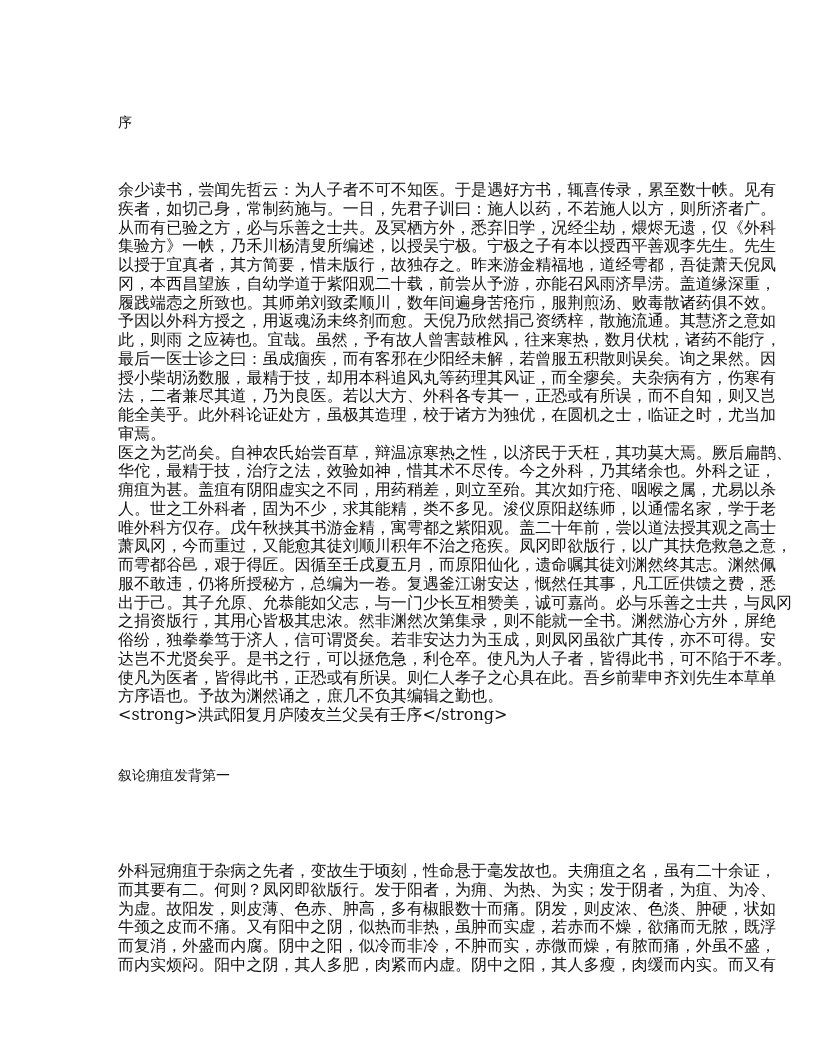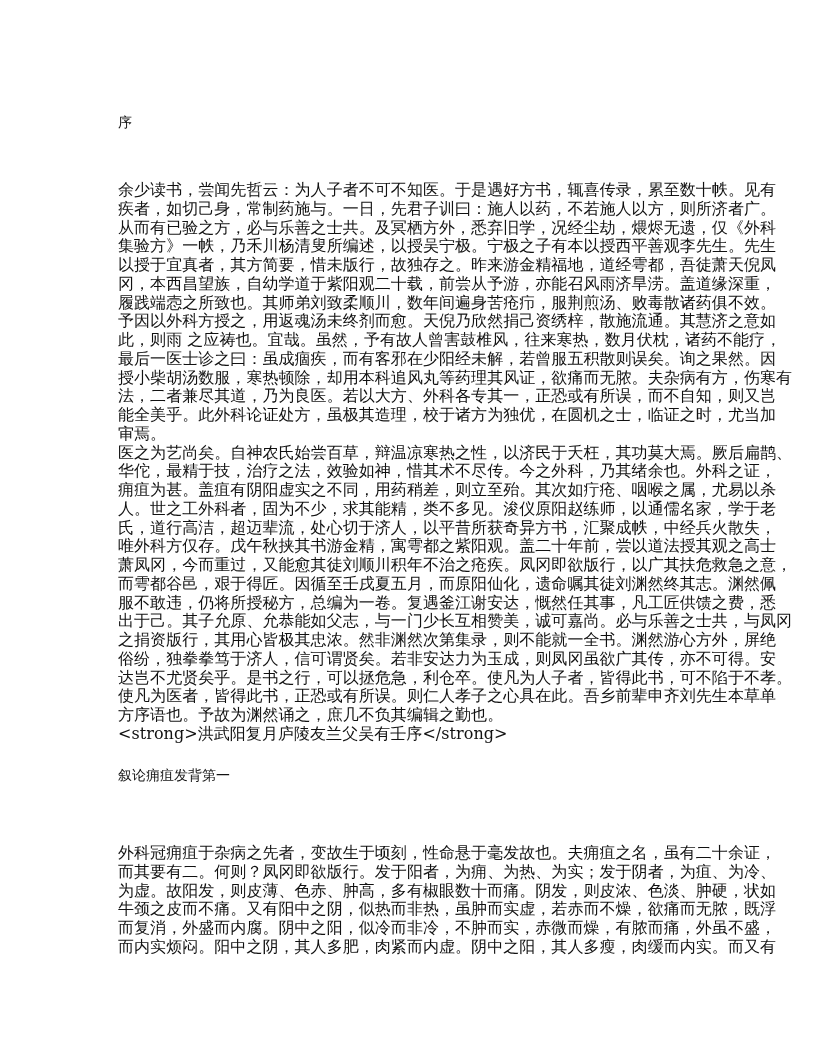--- a/index.html
+++ b/index.html
@@ -27,45 +27,44 @@
     <span class="line">余少读书，尝闻先哲云：为人子者不可不知医。于是遇好方书，辄喜传录，累至数十帙。见有</span>
     <span class="line">疾者，如切己身，常制药施与。一日，先君子训曰：施人以药，不若施人以方，则所济者广。</span>
     <span class="line">从而有已验之方，必与乐善之士共。及冥栖方外，悉弃旧学，况经尘劫，煨烬无遗，仅《外科</span>
     <span class="line">集验方》一帙，乃禾川杨清叟所编述，以授吴宁极。宁极之子有本以授西平善观李先生。先生</span>
     <span class="line">以授于宜真者，其方简要，惜未版行，故独存之。昨来游金精福地，道经雩都，吾徒萧天倪凤</span>
     <span class="line">冈，本西昌望族，自幼学道于紫阳观二十载，前尝从予游，亦能召风雨济旱涝。盖道缘深重，</span>
     <span class="line">履践端悫之所致也。其师弟刘致柔顺川，数年间遍身苦疮疖，服荆煎汤、败毒散诸药俱不效。</span>
     <span class="line">予因以外科方授之，用返魂汤未终剂而愈。天倪乃欣然捐己资绣梓，散施流通。其慧济之意如</span>
     <span class="line">此，则雨 之应祷也。宜哉。虽然，予有故人曾害鼓椎风，往来寒热，数月伏枕，诸药不能疗，</span>
     <span class="line">最后一医士诊之曰：虽成痼疾，而有客邪在少阳经未解，若曾服五积散则误矣。询之果然。因</span>
-    <span class="line">授小柴胡汤数服，寒热顿除，却用本科追风丸等药理其风证，欲痛而无脓。夫杂病有方，伤寒有</span>
+    <span class="line">授小柴胡汤数服，最精于技，却用本科追风丸等药理其风证，而全瘳矣。夫杂病有方，伤寒有</span>
     <span class="line">法，二者兼尽其道，乃为良医。若以大方、外科各专其一，正恐或有所误，而不自知，则又岂</span>
     <span class="line">能全美乎。此外科论证处方，虽极其造理，校于诸方为独优，在圆机之士，临证之时，尤当加</span>
     <span class="line">审焉。</span>
     <span class="line">医之为艺尚矣。自神农氏始尝百草，辩温凉寒热之性，以济民于夭枉，其功莫大焉。厥后扁鹊、</span>
     <span class="line">华佗，最精于技，治疗之法，效验如神，惜其术不尽传。今之外科，乃其绪余也。外科之证，</span>
     <span class="line">痈疽为甚。盖疽有阴阳虚实之不同，用药稍差，则立至殆。其次如疔疮、咽喉之属，尤易以杀</span>
     <span class="line">人。世之工外科者，固为不少，求其能精，类不多见。浚仪原阳赵练师，以通儒名家，学于老</span>
-    <span class="line">氏，道行高洁，超迈辈流，处心切于济人，以平昔所获奇异方书，汇聚成帙，中经兵火散失，</span>
     <span class="line">唯外科方仅存。戊午秋挟其书游金精，寓雩都之紫阳观。盖二十年前，尝以道法授其观之高士</span>
     <span class="line">萧凤冈，今而重过，又能愈其徒刘顺川积年不治之疮疾。凤冈即欲版行，以广其扶危救急之意，</span>
     <span class="line">而雩都谷邑，艰于得匠。因循至壬戌夏五月，而原阳仙化，遗命嘱其徒刘渊然终其志。渊然佩</span>
     <span class="line">服不敢违，仍将所授秘方，总编为一卷。复遇釜江谢安达，慨然任其事，凡工匠供馈之费，悉</span>
     <span class="line">出于己。其子允原、允恭能如父志，与一门少长互相赞美，诚可嘉尚。必与乐善之士共，与凤冈</span>
     <span class="line">之捐资版行，其用心皆极其忠浓。然非渊然次第集录，则不能就一全书。渊然游心方外，屏绝</span>
     <span class="line">俗纷，独拳拳笃于济人，信可谓贤矣。若非安达力为玉成，则凤冈虽欲广其传，亦不可得。安</span>
     <span class="line">达岂不尤贤矣乎。是书之行，可以拯危急，利仓卒。使凡为人子者，皆得此书，可不陷于不孝。</span>
     <span class="line">使凡为医者，皆得此书，正恐或有所误。则仁人孝子之心具在此。吾乡前辈申齐刘先生本草单</span>
     <span class="line">方序语也。予故为渊然诵之，庶几不负其编辑之勤也。</span>
     <span class="line">&lt;strong&gt;洪武阳复月庐陵友兰父吴有壬序&lt;/strong&gt;</span>
   </div>
 
   <div class="heading" style="top:766px">叙论痈疽发背第一</div>
 
-  <div class="para" style="top:844px">
+  <div class="para" style="top:862px">
     <span class="line">外科冠痈疽于杂病之先者，变故生于顷刻，性命悬于毫发故也。夫痈疽之名，虽有二十余证，</span>
     <span class="line">而其要有二。何则？凤冈即欲版行。发于阳者，为痈、为热、为实；发于阴者，为疽、为冷、</span>
     <span class="line">为虚。故阳发，则皮薄、色赤、肿高，多有椒眼数十而痛。阴发，则皮浓、色淡、肿硬，状如</span>
     <span class="line">牛颈之皮而不痛。又有阳中之阴，似热而非热，虽肿而实虚，若赤而不燥，欲痛而无脓，既浮</span>
     <span class="line">而复消，外盛而内腐。阴中之阳，似冷而非冷，不肿而实，赤微而燥，有脓而痛，外虽不盛，</span>
     <span class="line">而内实烦闷。阳中之阴，其人多肥，肉紧而内虚。阴中之阳，其人多瘦，肉缓而内实。而又有</span>
   </div>
 </div>
 
 </body></html>

